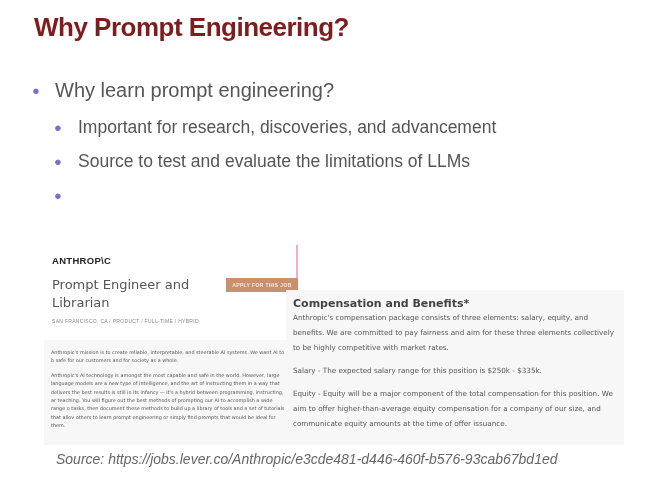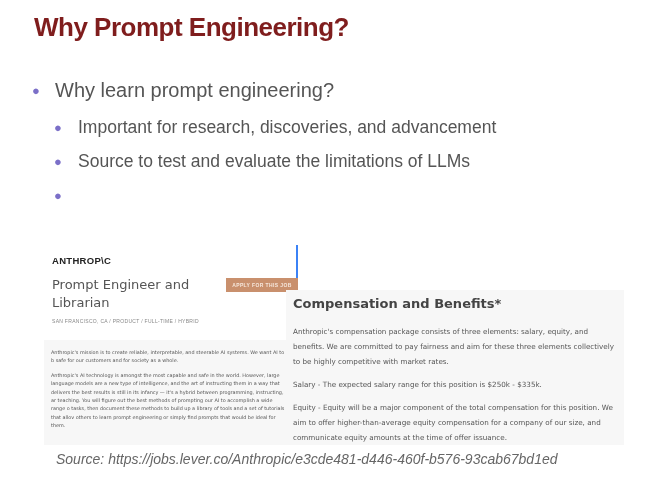--- a/index.html
+++ b/index.html
@@ -17,21 +17,21 @@
   .bullet .dot { color: #7b6fc8; font-size: 13px; width: 23px; }
   .bullet.l1 { height: 28px; }
   .bullet.l2 { margin-left: 22px; font-size: 17.5px; height: 34px; }
   .bullet.l2 .dot { width: 24px; }
   .bullet.l2.first { margin-top: 6px; }
 
   
   .job-header {
     position: absolute; left: 44px; top: 245px; width: 254px; height: 95px;
     background: #fff;
-    border-right: 2px solid #3b82f6;
+    border-right: 2px solid #f9a8d4;
   }
   .brand { position: absolute; left: 8px; top: 10px; font-weight: bold; font-size: 9.5px; color: #222; letter-spacing: 0.3px; }
   .job-title { position: absolute; left: 8px; top: 31px; width: 160px; font-family: "DejaVu Sans", sans-serif; font-size: 13px; line-height: 18px; color: #555; }
   .job-meta { position: absolute; left: 8px; top: 73px; font-size: 5px; color: #888; letter-spacing: 0.3px; }
   .apply-btn {
     position: absolute; left: 182px; top: 33px; width: 72px; height: 14px;
     background: #c9906d; color: #f6e7dc; font-size: 5px; font-weight: bold;
     display: flex; align-items: center; justify-content: center; letter-spacing: 0.4px;
   }
 
@@ -41,21 +41,21 @@
     font-family: "DejaVu Sans", sans-serif; font-size: 4.9px; line-height: 8.4px; color: #555;
     overflow: hidden;
   }
   .job-desc p { margin-bottom: 6px; white-space: normal; }
 
   .comp-panel {
     position: absolute; left: 286px; top: 290px; width: 338px; height: 155px;
     background: #f7f7f7; padding: 8px 8px 0 7px;
     font-family: "DejaVu Sans", sans-serif; font-size: 7.2px; line-height: 15px; color: #555;
   }
-  .comp-panel .heading { font-weight: bold; color: #444; font-size: 13px; line-height: 12px; margin-bottom: 14px; }
+  .comp-panel .heading { font-weight: bold; color: #444; font-size: 11px; line-height: 12px; margin-bottom: 0; }
   .comp-panel p { margin-bottom: 8px; }
 
   .source {
     position: absolute; left: 56px; top: 451px;
     font-style: italic; font-size: 14px; color: #666;
   }
 </style>
 </head>
 <body>
 

